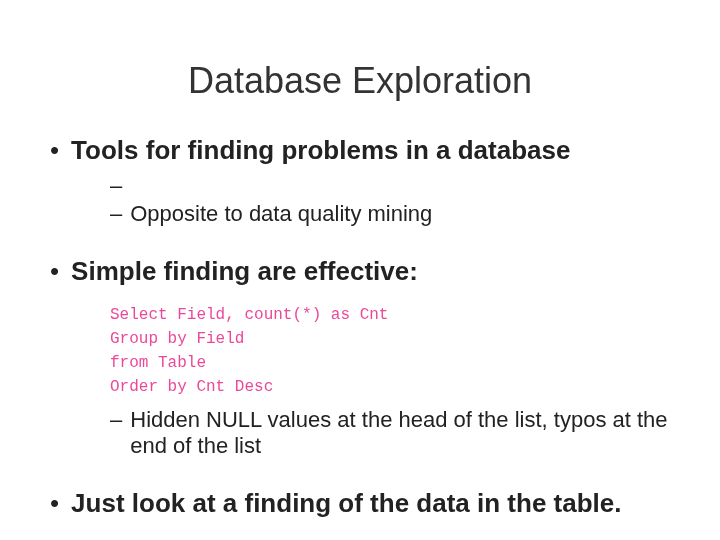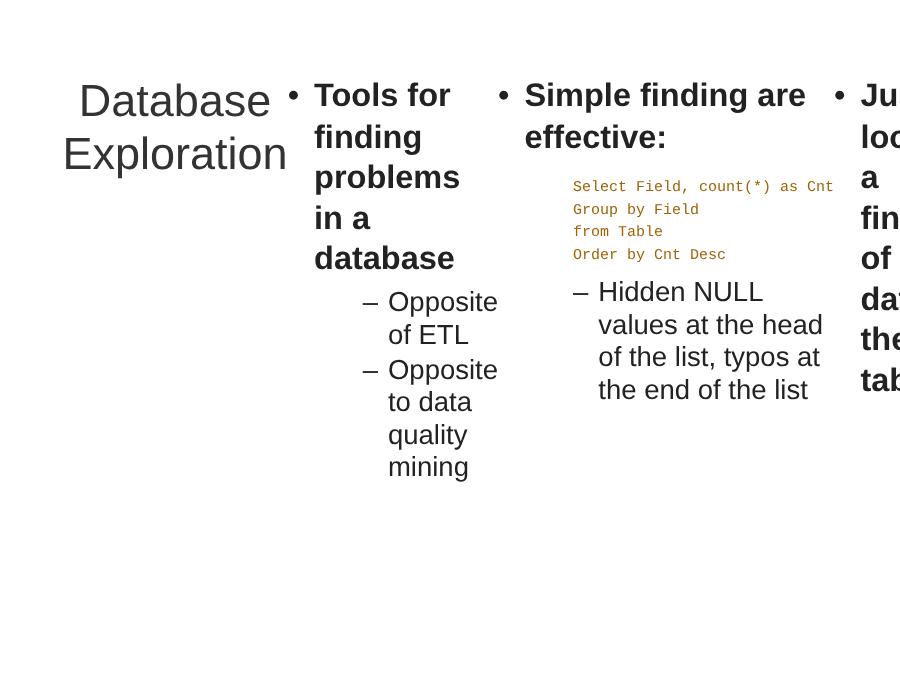--- a/index.html
+++ b/index.html
@@ -18,22 +18,22 @@
       justify-content: center;
       overflow: hidden;
     }
 
     .slide {
       width: 720px;
       height: 480px;
       background: #ffffff;
       padding: 30px 50px 30px 50px;
       display: flex;
-      flex-direction: row;
-      gap: 0;
+      flex-direction: column;
+      gap: 10px;
     }
 
     .slide-title {
       text-align: center;
       font-size: 36px;
       font-weight: normal;
       color: #333333;
       margin-bottom: 22px;
       font-family: Arial, Helvetica, sans-serif;
     }
@@ -73,22 +73,22 @@
     .sub-bullet-dash {
       margin-right: 8px;
       flex-shrink: 0;
     }
 
     .code-block {
       margin-left: 60px;
       margin-top: 16px;
       margin-bottom: 8px;
       font-family: 'Courier New', Courier, monospace;
-      font-size: 12px;
-      color: #a16207;
+      font-size: 16px;
+      color: #ec4899;
       line-height: 1.5;
     }
 
     .code-block div {
       white-space: pre;
     }
 
     .sub-bullet-long {
       font-size: 22px;
       color: #222222;
@@ -116,21 +116,20 @@
   <h1 class="slide-title">Database Exploration</h1>
 
   <div class="bullet-section">
     <div class="bullet-main">
       <span class="bullet-dot">•</span>
       <span class="bullet-text">Tools for finding problems in a database</span>
     </div>
     <div class="sub-bullets">
       <div class="sub-bullet">
         <span class="sub-bullet-dash">–</span>
-        <span>Opposite of ETL</span>
       </div>
       <div class="sub-bullet">
         <span class="sub-bullet-dash">–</span>
         <span>Opposite to data quality mining</span>
       </div>
     </div>
   </div>
 
   <div class="bullet-section">
     <div class="bullet-main">

